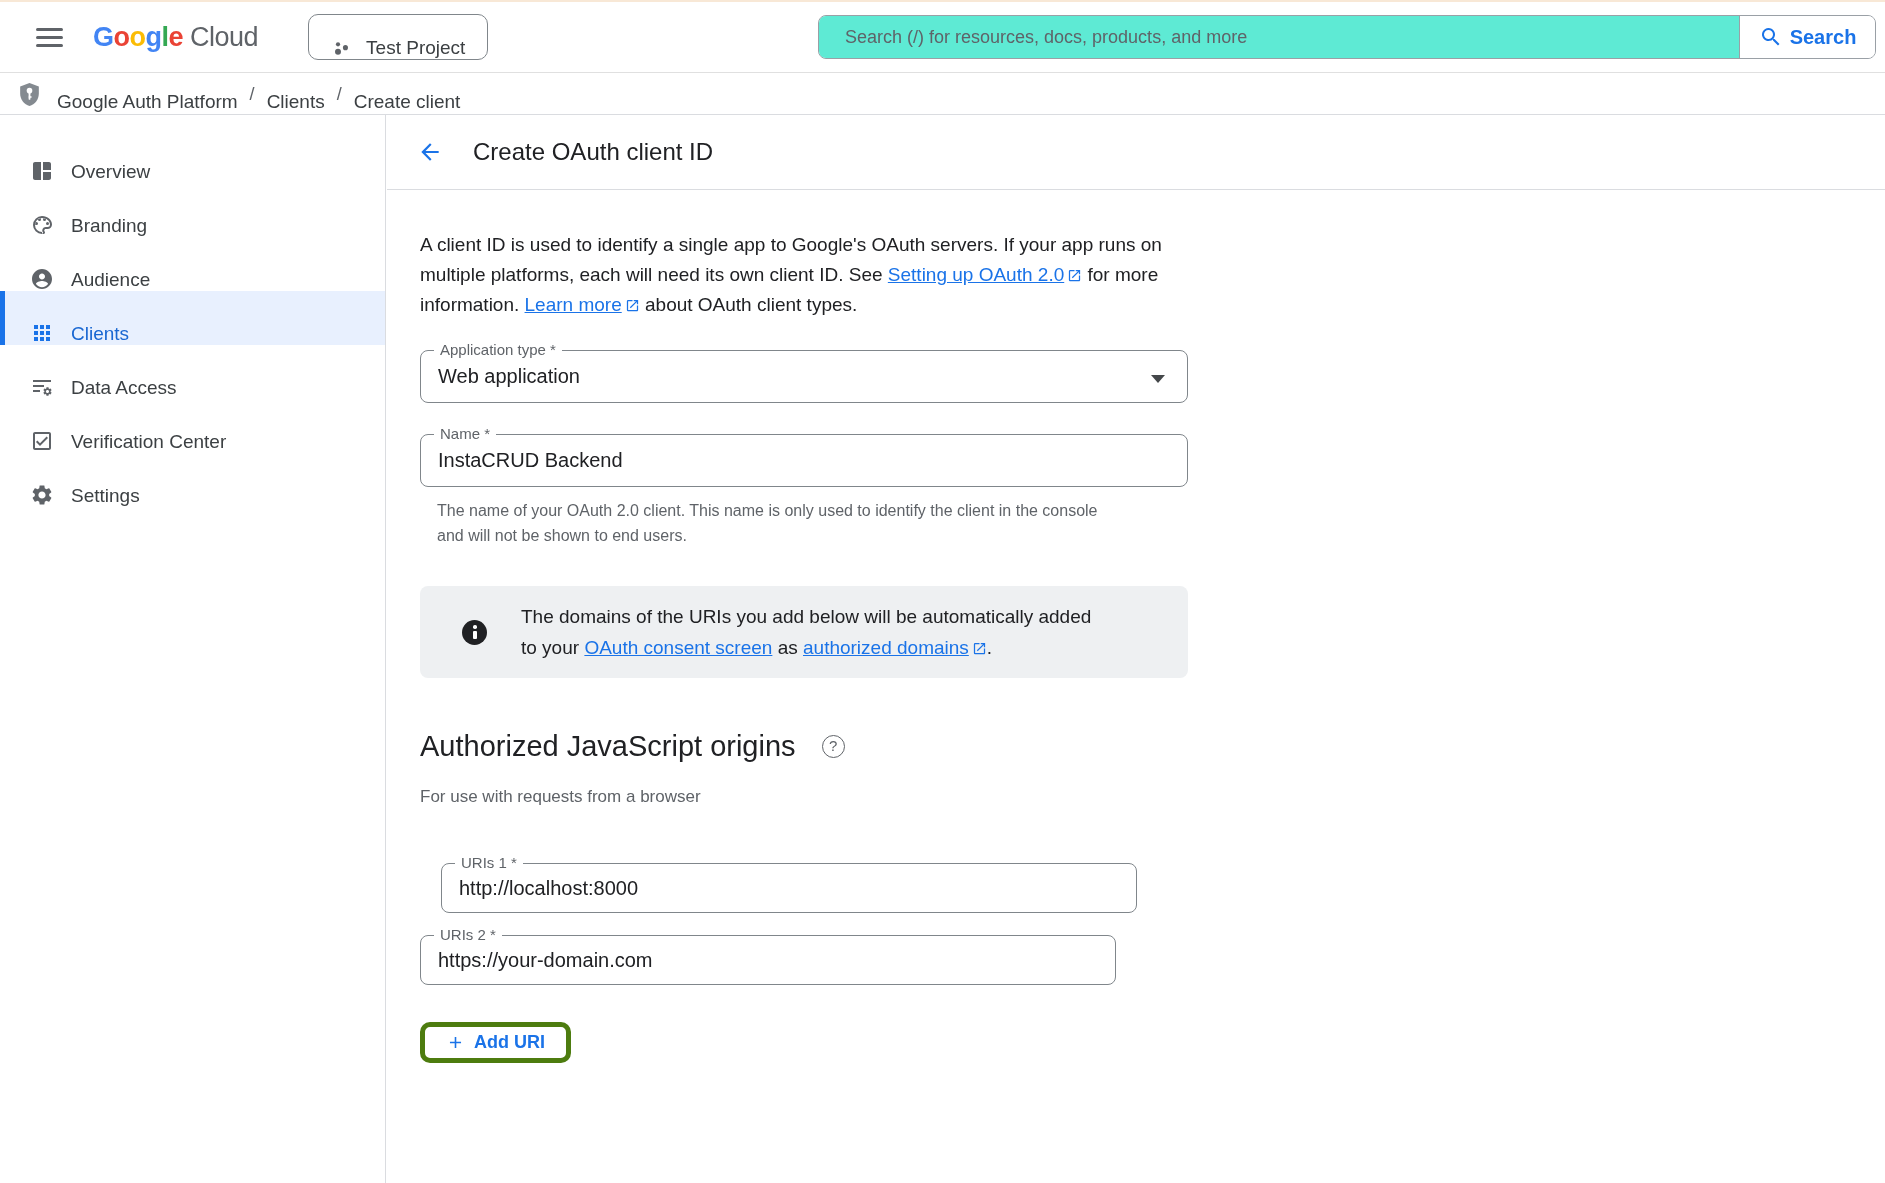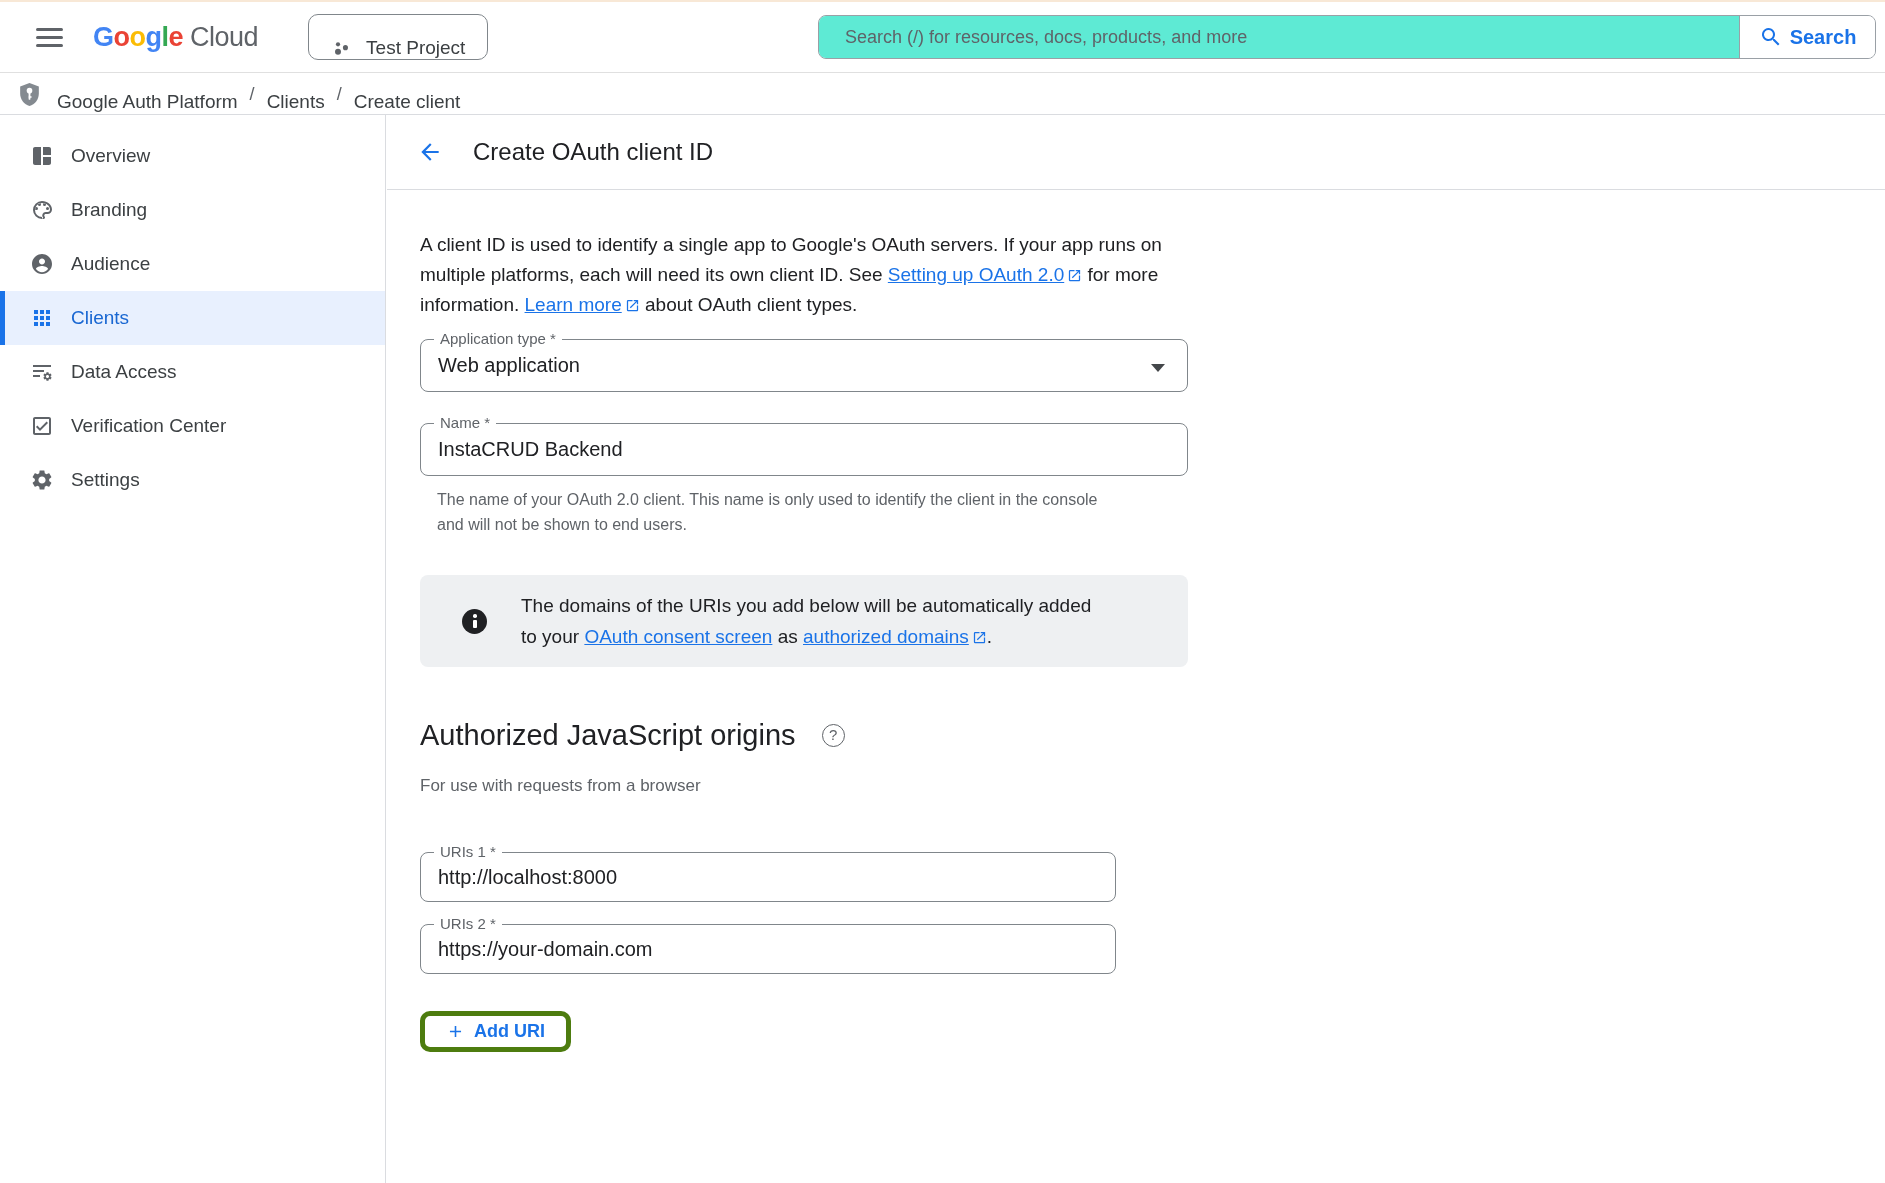--- a/index.html
+++ b/index.html
@@ -38,21 +38,21 @@
   .crumbbar { position:absolute; top:74px; left:0; width:100%; height:41px; background:#fff;
               border-bottom:1px solid #dadce0; display:flex; align-items:center; padding-left:16px; }
   .crumbbar .shield { margin-right:14px; }
   .crumb { font-size:19px; color:#3c4043; cursor:pointer;margin-top:16px; }
   .crumb.current { cursor:default; }
   .crumb-sep { color:#5f6368; font-size:18px; padding:0 12px; }
 
   
   .sidebar { position:absolute; top:115px; left:0; bottom:0; width:386px;
              border-right:1px solid #dadce0; background:#fff; padding-top:14px; }
-  .nav-item { height:54px; display:flex; align-items:center; padding-left:30px;
+  .nav-item { height:54px; display:flex; align-items:flex-end; padding-left:30px;
               font-size:19px; color:#3c4043; cursor:pointer; }
   .nav-item .nico { width:24px; height:24px; margin-right:17px; flex:none; }
   .nav-item .nico svg { width:24px; height:24px; fill:#5f6368; }
   .nav-item.selected { background:#e8f0fe; color:#1967d2; border-left:5px solid #1a73e8; padding-left:25px; }
   .nav-item.selected .nico svg { fill:#1a73e8; }
 
   
   .main { position:absolute; left:387px; top:115px; right:0; bottom:0; background:#fff; }
   .titlebar { height:75px; border-bottom:1px solid #dadce0; display:flex; align-items:center; }
   .back-btn { margin-left:30px; width:26px; height:26px; cursor:pointer; }
@@ -67,39 +67,39 @@
   .mfield { position:relative; width:768px; height:53px; border:1px solid #80868b; border-radius:8px; background:#fff; }
   .mfield .flabel { position:absolute; top:-10px; left:13px; background:#fff; padding:0 6px;
                     font-size:15px; color:#5f6368; white-space:nowrap; }
   .mfield .fvalue { width:100%; height:100%; border:none; outline:none; background:transparent;
                     padding:0 40px 0 17px; font-family:"Liberation Sans",sans-serif; font-size:20px; color:#202124; }
   .mfield.select { cursor:pointer; }
   .mfield.select .fvalue { display:flex; align-items:center; padding-left:17px; }
   .caret { position:absolute; right:22px; top:24px; width:0; height:0;
            border-left:7px solid transparent; border-right:7px solid transparent; border-top:8px solid #44474a; }
 
-  .field-apptype { margin-top:19px; }
+  .field-apptype { margin-top:30px; }
   .field-name { margin-top:31px; }
   .helper { margin:11px 0 0 17px; width:662px; font-size:16px; line-height:25px; color:#5f6368; }
 
   .infobox { margin-top:38px; width:768px; background:#eef0f2; border-radius:8px;
              display:flex; align-items:flex-start; padding:15px 0 15px 42px; }
   .info-ico { width:25px; height:25px; border-radius:50%; background:#202124; position:relative; flex:none; margin-top:19px; }
   .info-ico::before { content:""; position:absolute; left:11px; top:5px; width:3.5px; height:3.5px; background:#fff; border-radius:50%; }
   .info-ico::after  { content:""; position:absolute; left:11px; top:11px; width:3.5px; height:8px; background:#fff; border-radius:1px; }
   .infobox .itext { margin-left:34px; width:580px; font-size:19px; line-height:31px; color:#202124; }
 
   .section-head { margin-top:52px; display:flex; align-items:center; }
   .section-title { font-size:29px; font-weight:400; color:#202124; }
   .help-ico { margin-left:26px; width:23px; height:23px; border:1.5px solid #5f6368; border-radius:50%;
               color:#5f6368; font-size:15px; line-height:20px; text-align:center; cursor:pointer; }
   .section-sub { margin-top:24px; font-size:17px; color:#5f6368; }
 
   .urifield { width:696px; height:50px; }
-  .uri-1 { margin-top:56px; }
+  .uri-1 { margin-top:56px;margin-left:21px; }
   .uri-2 { margin-top:22px; }
 
   .add-uri { margin-top:37px; height:41px; display:inline-flex; align-items:center; gap:9px;
              padding:0 21px; background:#fff; border:5px solid #4d7c0f; border-radius:10px;
              font-family:"Liberation Sans",sans-serif; font-size:18px; font-weight:700; color:#1a73e8; cursor:pointer; }
 </style>
 </head>
 <body>
 
 <div class="top-sliver"></div>

